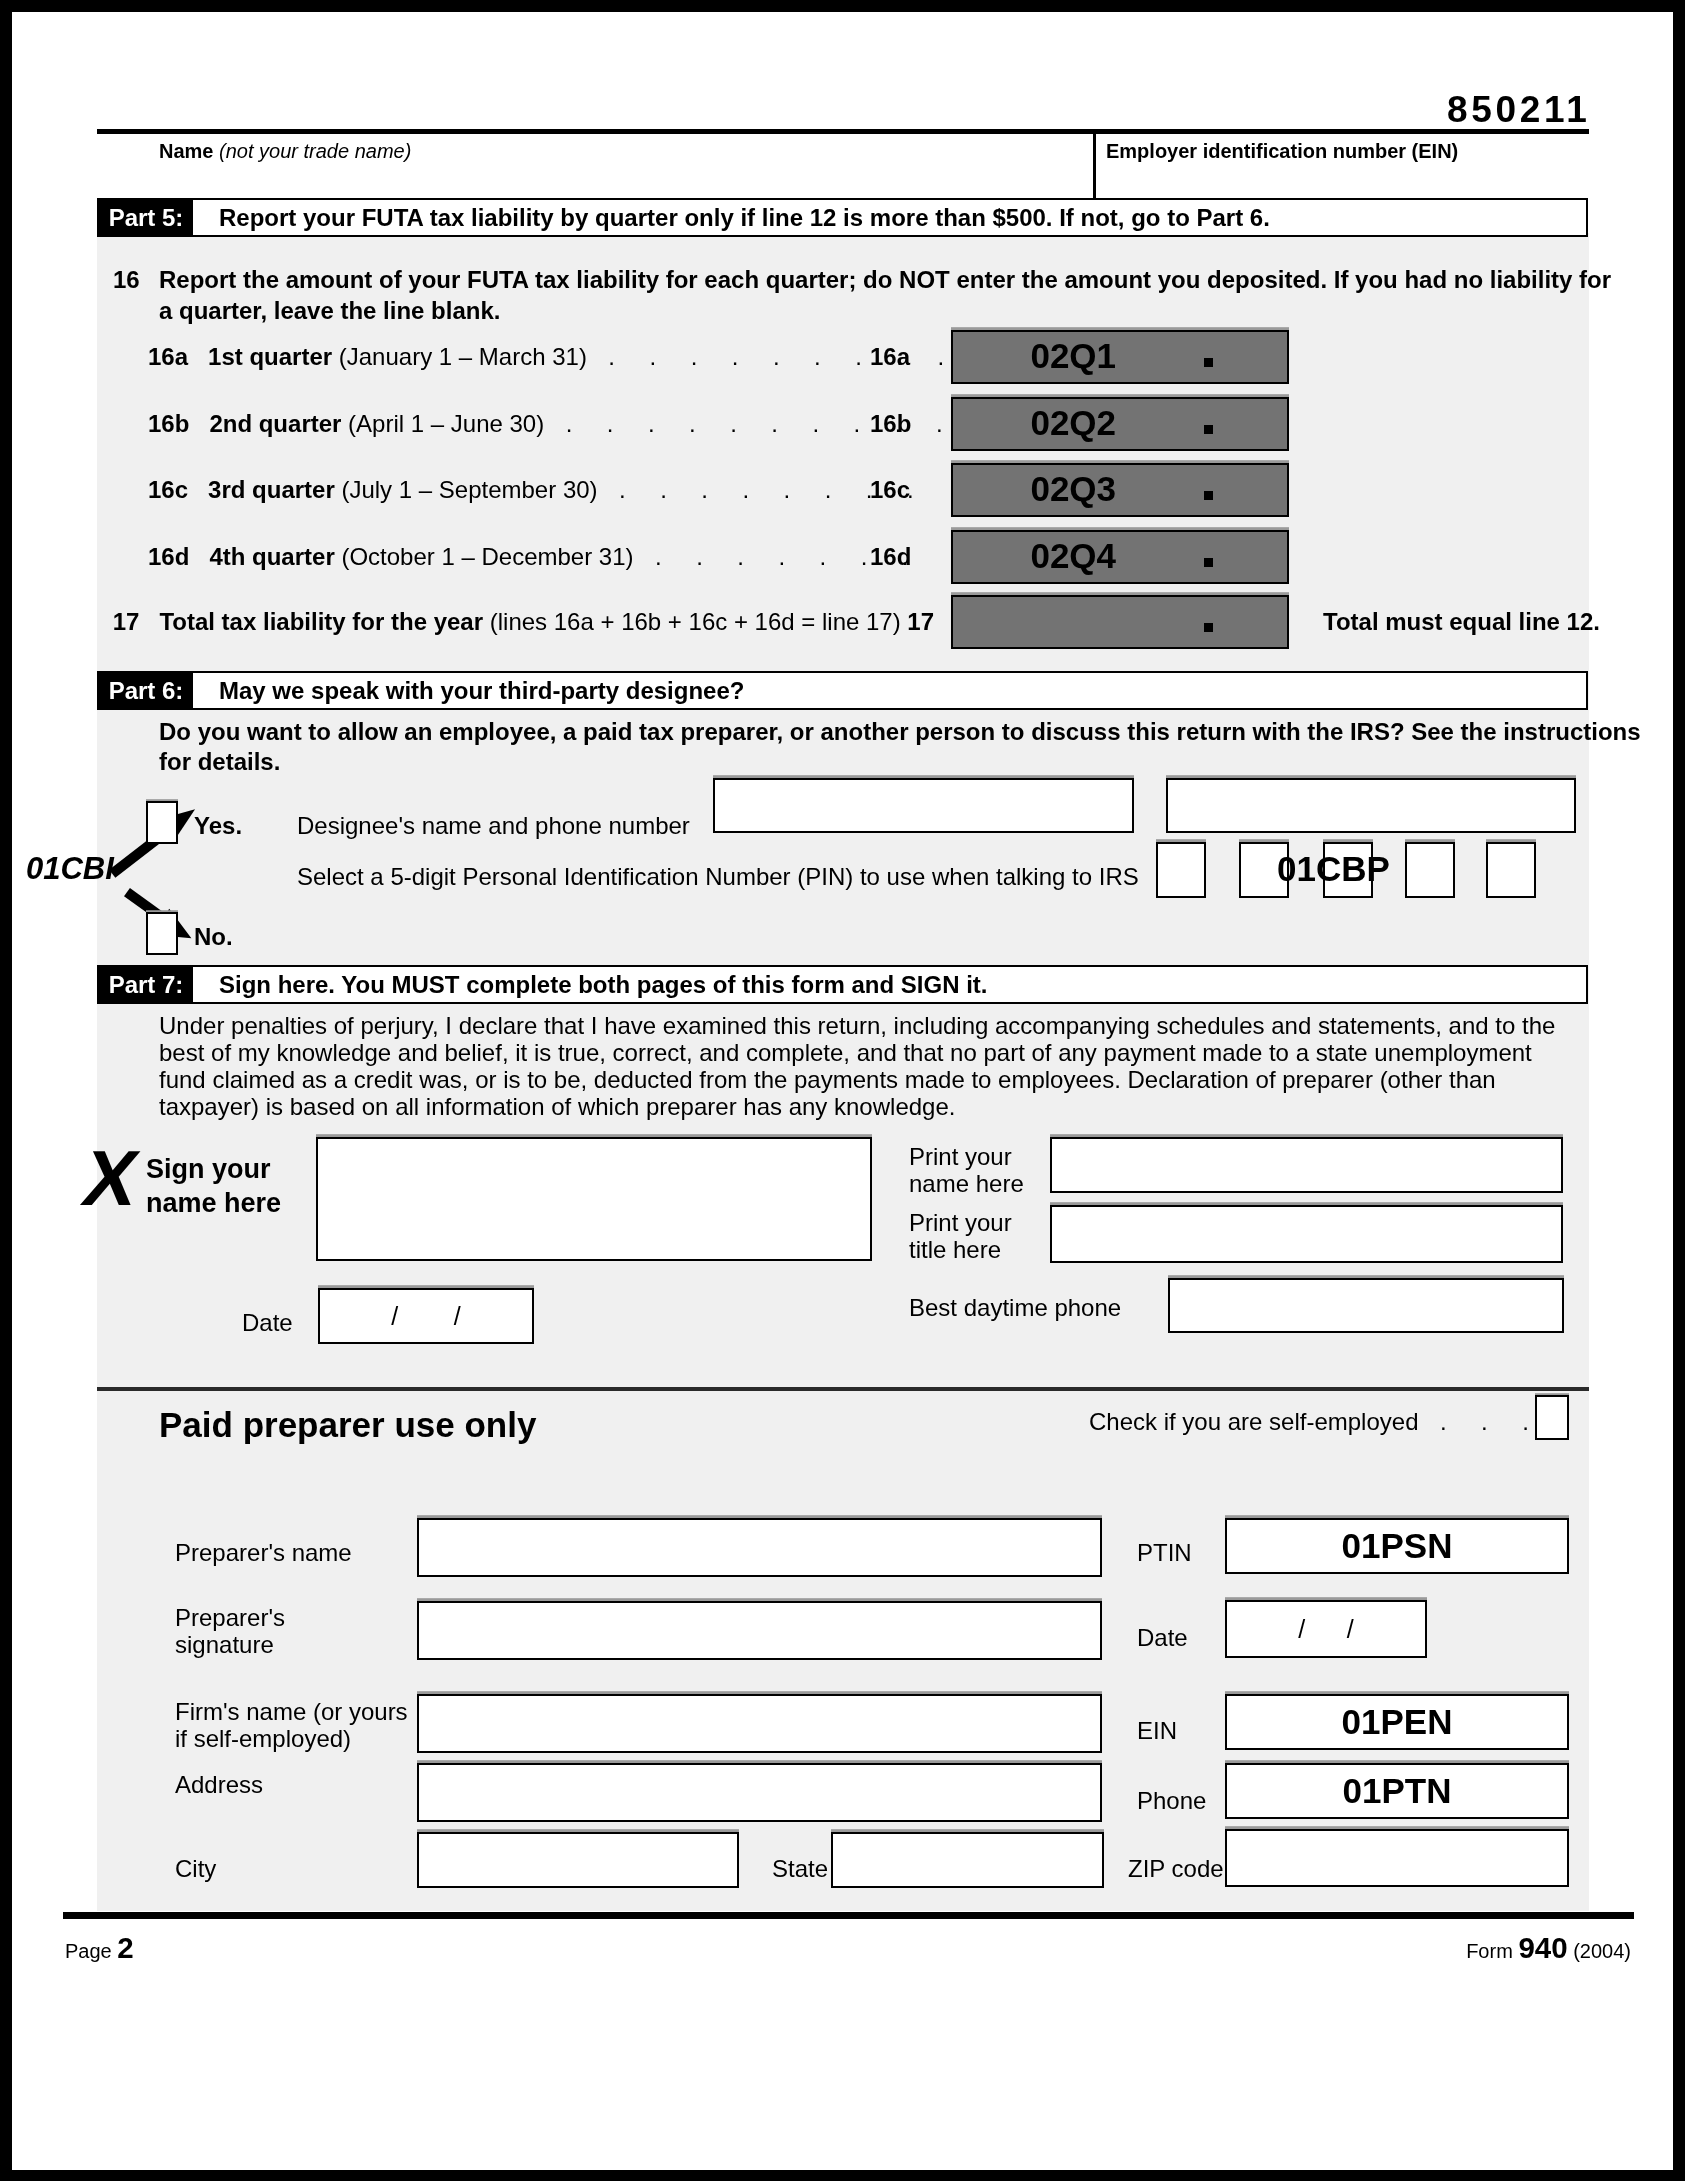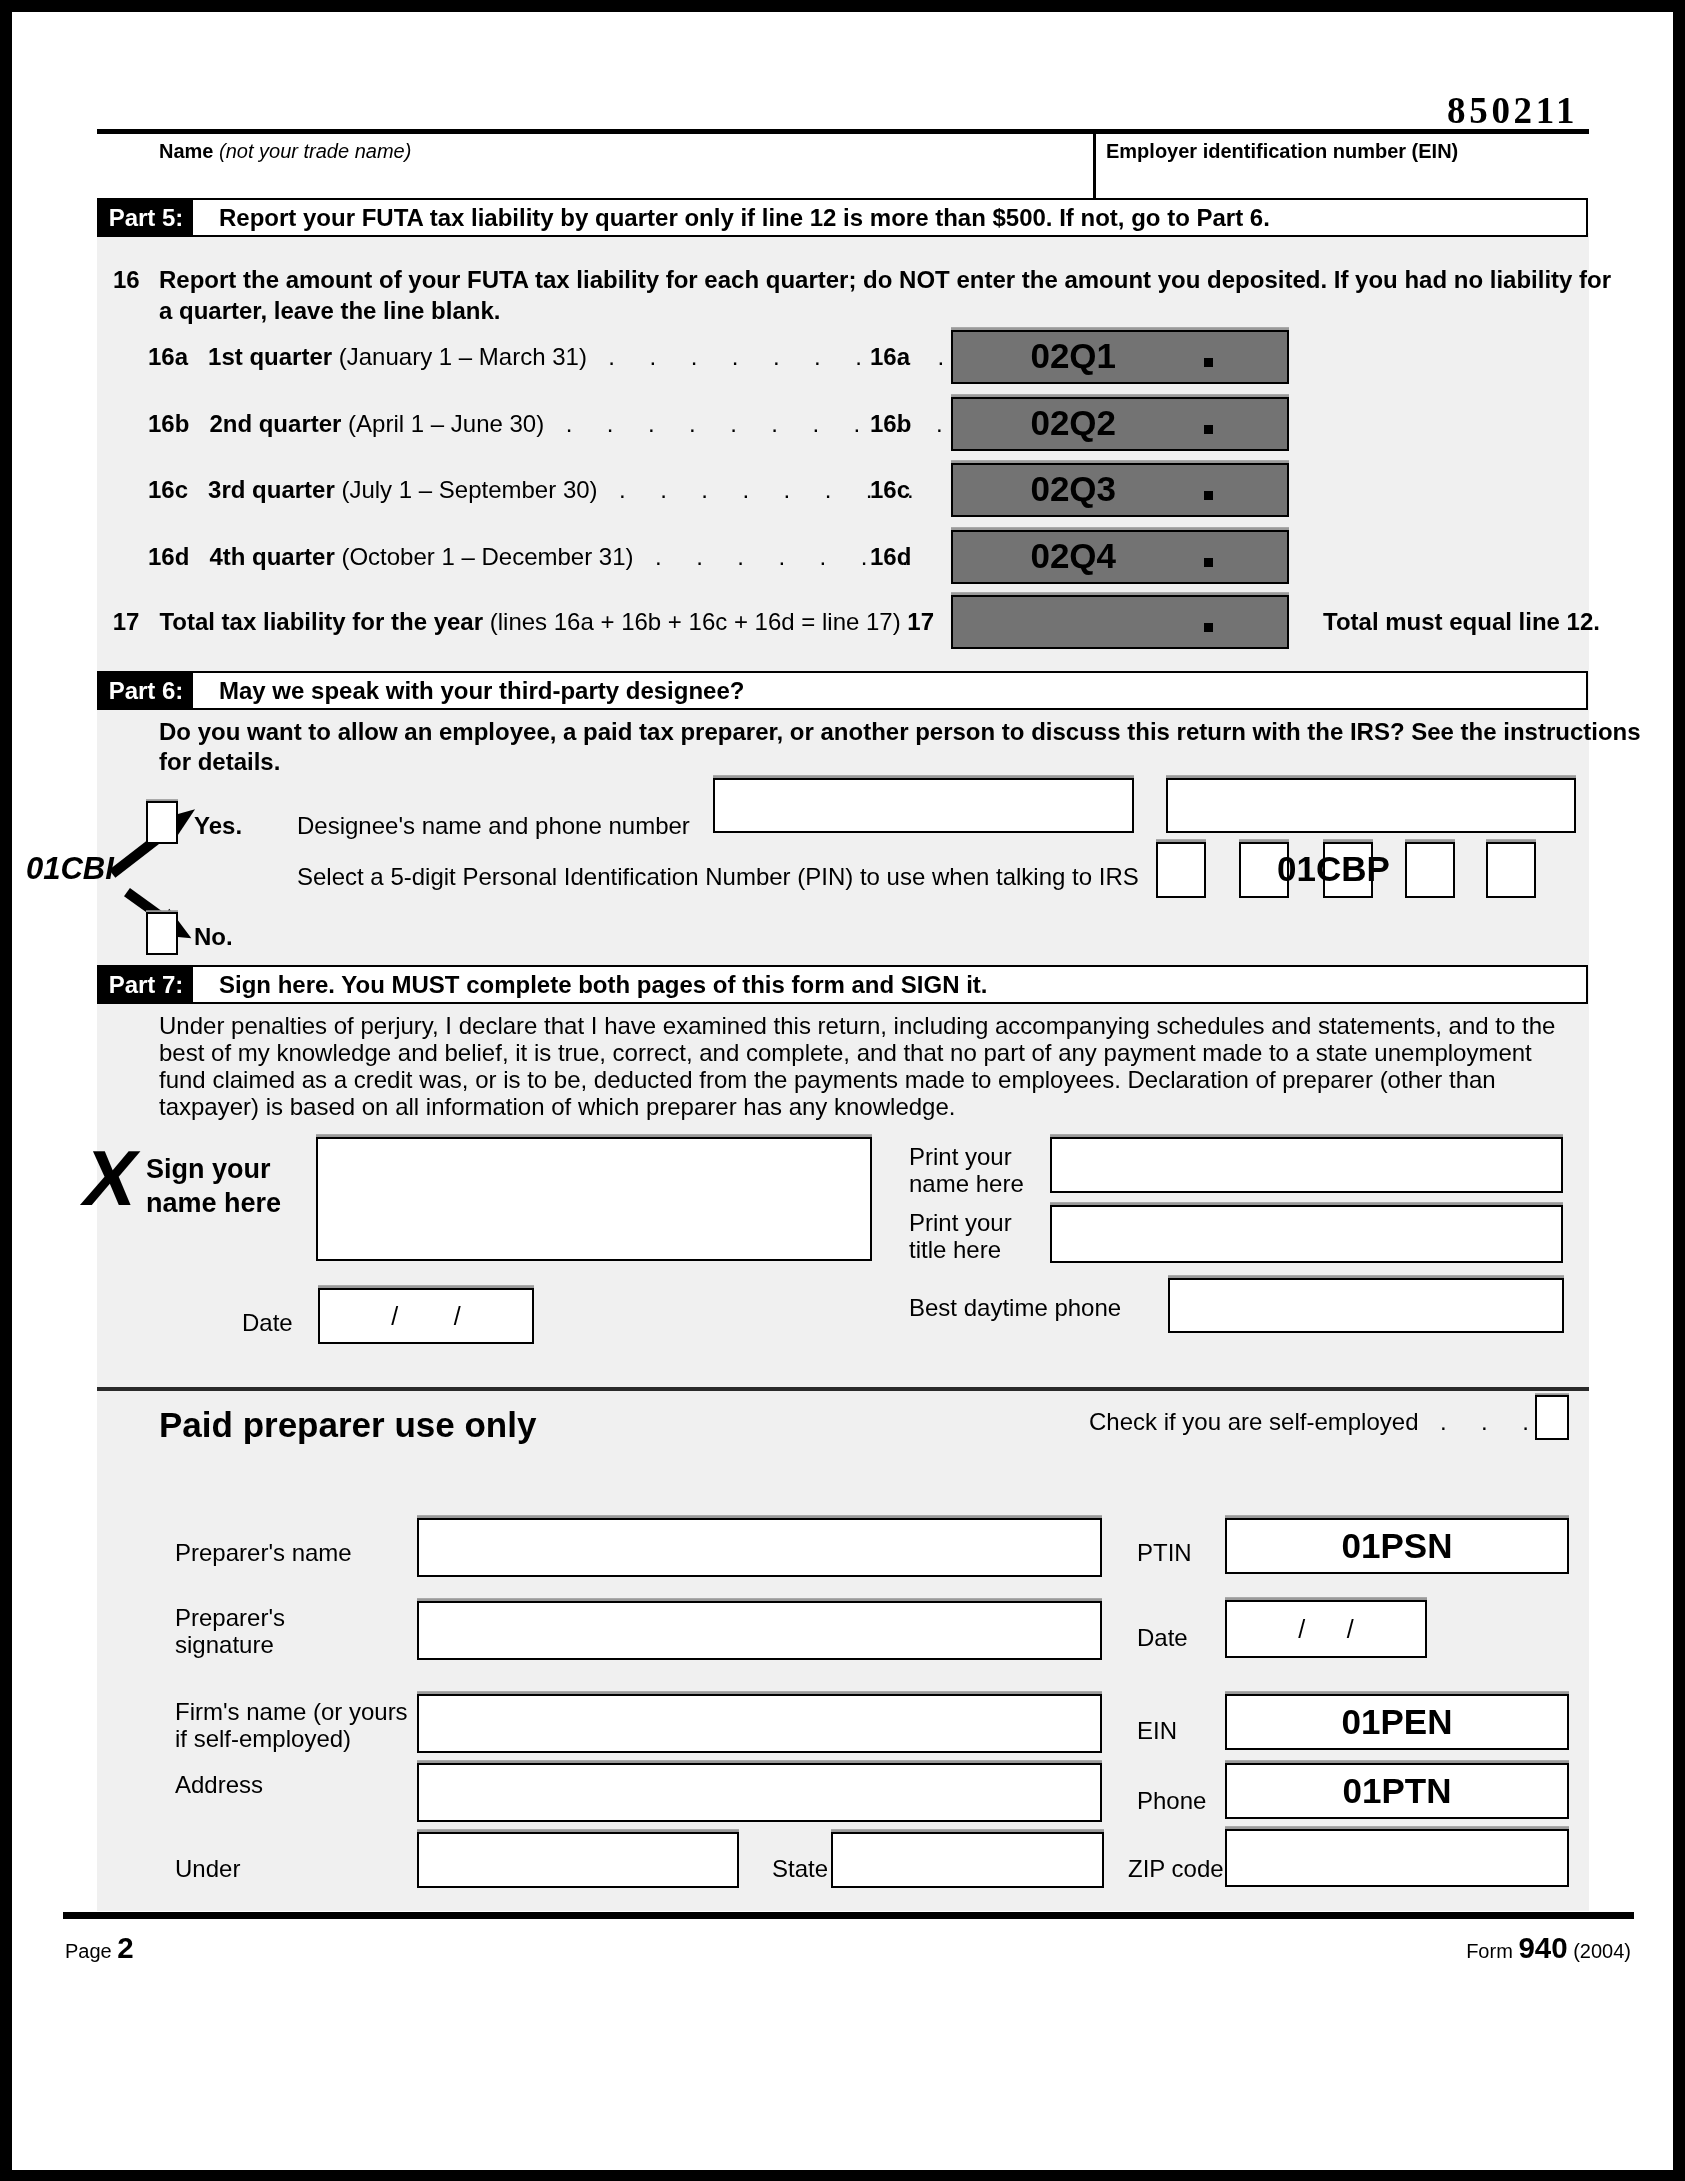--- a/index.html
+++ b/index.html
@@ -21,21 +21,21 @@
   .cb { position:absolute; background:#fff; border:2.8px solid #000; box-shadow:0 -1.8px 0 #9a9a9a; }
   .fval { width:100%; height:100%; display:flex; align-items:center; justify-content:center; font-weight:bold; font-size:35px; }
   .qrow { position:absolute; left:97px; width:1492px; height:54px; }
   .qtext { position:absolute; left:51px; top:13px; font-size:24px; white-space:nowrap; }
   .qid-r { position:absolute; left:773px; top:13px; font-size:24px; font-weight:bold; }
   .qbox { position:absolute; left:854px; top:0; width:334px; height:50px; background:#737373; border:2.8px solid #000; box-shadow:0 -2.8px 0 #9a9a9a; }
   .qval { position:absolute; left:0; width:72%; text-align:center; top:3.7px; font-weight:bold; font-size:35px; }
   .qdot { position:absolute; left:75%; top:52%; width:9.2px; height:9.2px; background:#000; }
   .dots { word-spacing:26px; letter-spacing:0.9px; padding-left:14.8px; }
   .pre { white-space:pre; }
-  .ocr { font-family:Liberation Serif, serif; font-weight:bold; font-size:37px; letter-spacing:3.7px;text-align:center; }
+  .ocr { font-family:Liberation Sans, sans-serif; font-weight:bold; font-size:37px; letter-spacing:3.7px;text-align:center; }
 </style>
 </head>
 <body>
 
 <div class="page">
   <div class="frame"></div>
 
   <div class="abs ocr" style="left:1447px; top:89px;">850211</div>
 
   <div class="abs" style="left:97px; top:129px; width:1492px; height:4.6px; background:#000;"></div>
@@ -211,21 +211,21 @@
     <div class="fval">01PEN</div>
   </div>
 
   <div class="abs lbl" style="left:175px; top:1771px;text-align:center;">Address</div>
   <div class="fbox" style="left:417px; top:1763px; width:681px; height:55px;"></div>
   <div class="abs lbl" style="left:1137px; top:1787px;">Phone</div>
   <div class="fbox" style="left:1225px; top:1763px; width:340px; height:52px;">
     <div class="fval">01PTN</div>
   </div>
 
-  <div class="abs lbl" style="left:175px; top:1855px;">Under</div>
+  <div class="abs lbl" style="left:175px; top:1855px;">City</div>
   <div class="fbox" style="left:417px; top:1832px; width:318px; height:52px;"></div>
   <div class="abs lbl" style="left:772px; top:1855px;">State</div>
   <div class="fbox" style="left:831px; top:1832px; width:269px; height:52px;"></div>
   <div class="abs lbl" style="left:1128px; top:1855px;">ZIP code</div>
   <div class="fbox" style="left:1225px; top:1829px; width:340px; height:54px;"></div>
 
   <div class="abs" style="left:63px; top:1912px; width:1571px; height:7.4px; background:#000;"></div>
   <div class="abs" style="left:65px; top:1931px; font-size:20px;">
     <span>Page</span>
     <span class="b" style="font-size:29.5px;">2</span>

